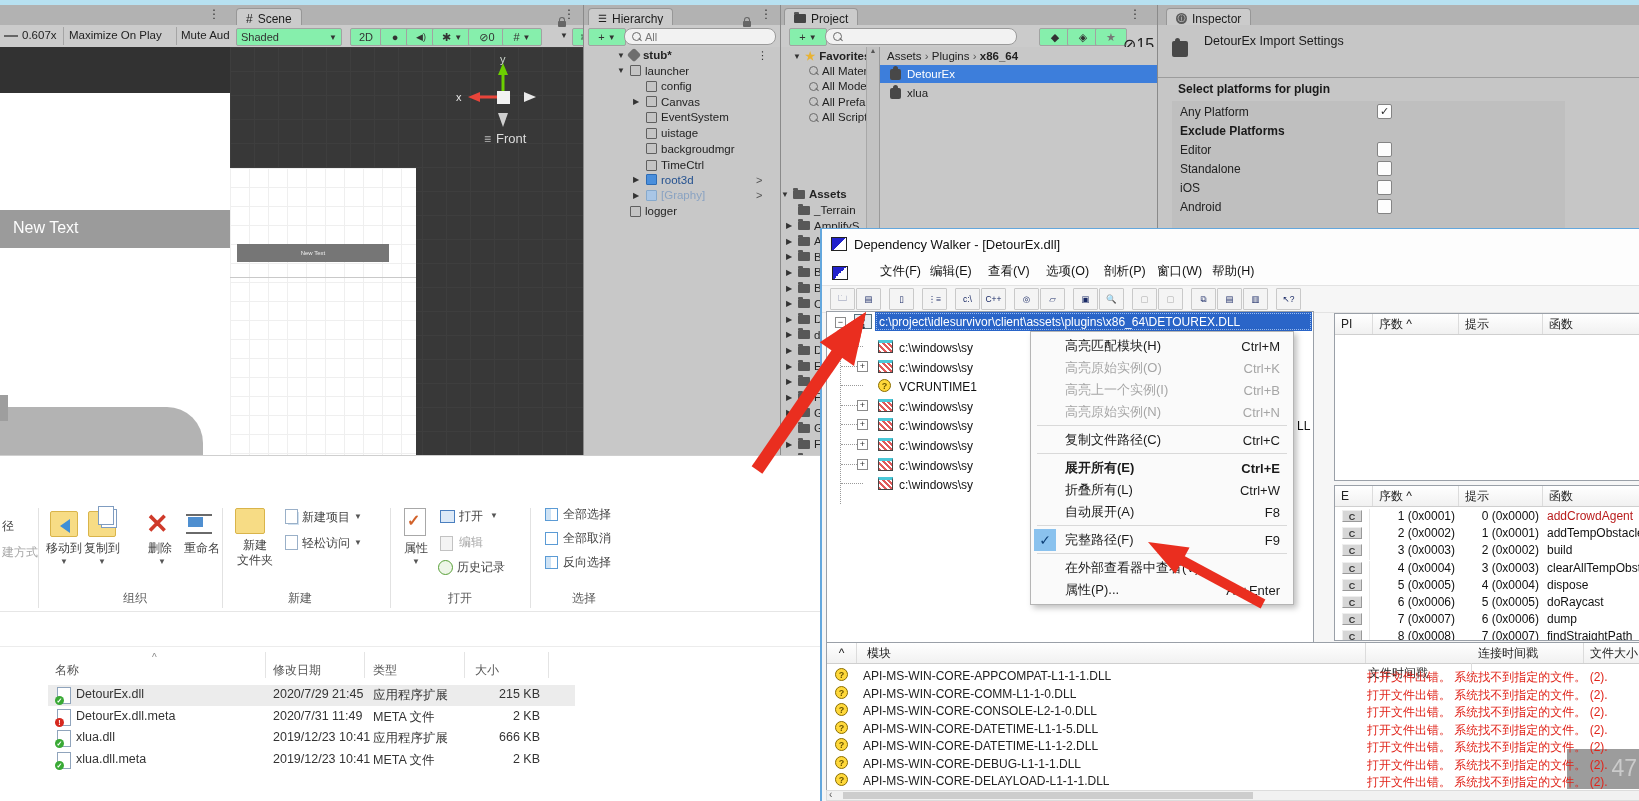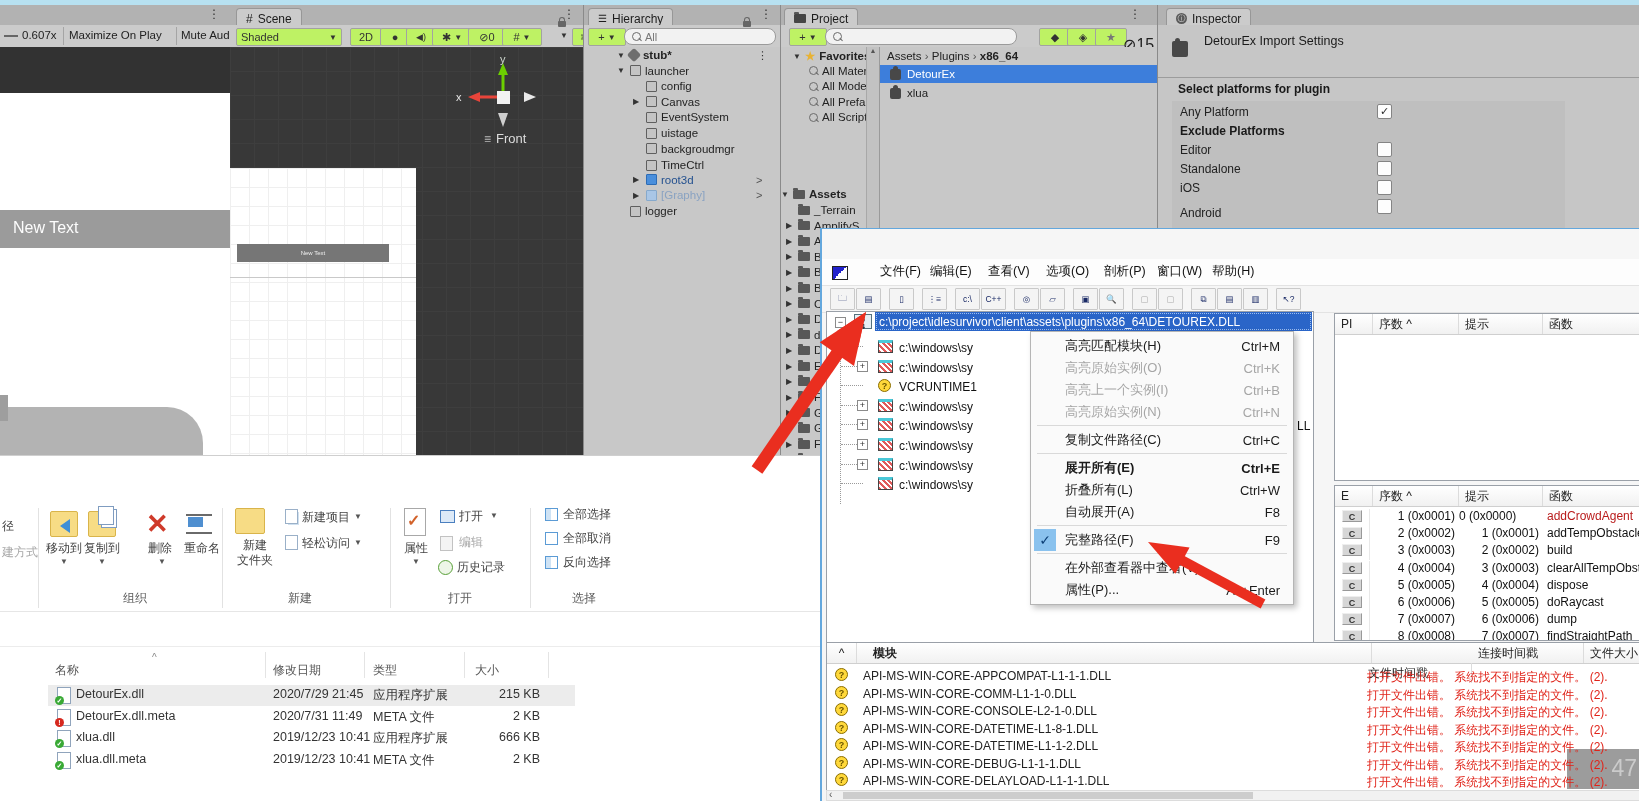--- a/index.html
+++ b/index.html
@@ -5,21 +5,21 @@
   html,body{margin:0;padding:0;background:#888;}
   .stage{position:relative;width:1639px;height:801px;overflow:hidden;background:#c8c8c8;
          font-family:"Liberation Sans",sans-serif;-webkit-font-smoothing:antialiased;}
   .abs{position:absolute;}
   .nw{white-space:nowrap;overflow:hidden;}
   
   .tabstrip{background:#b2b2b2;border-bottom:1px solid #8f8f8f;}
   .utab{position:absolute;top:3px;height:19px;background:#cbcbcb;border:1px solid #979797;border-bottom:none;
         border-radius:4px 4px 0 0;font-size:12px;color:#1c1c1c;display:flex;align-items:center;padding:0 9px;gap:5px;}
   .utb{background:#cbcbcb;border-bottom:1px solid #969696;}
-  .ubtn{position:absolute;top:3px;height:16px;border:1px solid #a2a2a2;background:#bef264;border-radius:2px;
+  .ubtn{position:absolute;top:3px;height:16px;border:1px solid #a2a2a2;background:#86efac;border-radius:2px;
         font-size:11px;color:#333;display:flex;align-items:center;justify-content:center;padding:0 4px;}
   .usearch{position:absolute;top:3px;height:15px;background:#f2f2f2;border:1px solid #9b9b9b;border-radius:8px;
         font-size:11px;color:#777;display:flex;align-items:center;padding:0 7px;gap:4px;}
   .cube{display:inline-block;width:9px;height:9px;border:1px solid #5f5f5f;background:#c4c4c4;border-radius:1px;}
   .fold{display:inline-block;width:12px;height:9px;background:#585858;border-radius:1px;position:relative;}
   .fold:before{content:"";position:absolute;left:0;top:-2px;width:5px;height:2px;background:#585858;border-radius:1px 1px 0 0;}
   .mag{display:inline-block;width:7px;height:7px;border:1.4px solid #6b6b6b;border-radius:50%;position:relative;}
   .mag:after{content:"";position:absolute;left:5px;top:6px;width:4px;height:1.4px;background:#6b6b6b;transform:rotate(45deg);}
   .puzzle{display:inline-block;width:11px;height:11px;background:#484848;border-radius:2px;position:relative;}
   .puzzle:before{content:"";position:absolute;top:-3px;left:3px;width:5px;height:5px;border-radius:50%;background:#484848;}
@@ -407,21 +407,21 @@
     <div style="position:absolute;left:22px;top:80px;font-size:12px;color:#222;">Any Platform</div>
     <div class="chk" style="left:219px;top:79px;">✓</div>
     <div style="position:absolute;left:22px;top:99px;font-size:12px;font-weight:bold;color:#1a1a1a;">Exclude Platforms</div>
     <div id="insp-platforms">
         <div style="position: absolute; left: 22px; top: 118px; font-size: 12px; color: rgb(34, 34, 34);">Editor</div>
         <div class="chk" style="left: 219px; top: 117px;"></div>
         <div style="position: absolute; left: 22px; top: 137px; font-size: 12px; color: rgb(34, 34, 34);">Standalone</div>
         <div class="chk" style="left: 219px; top: 136px;"></div>
         <div style="position: absolute; left: 22px; top: 156px; font-size: 12px; color: rgb(34, 34, 34);">iOS</div>
         <div class="chk" style="left: 219px; top: 155px;"></div>
-        <div style="position: absolute; left: 22px; top: 175px; font-size: 12px; color: rgb(34, 34, 34); margin-top: 6px;">Android</div>
+        <div style="position: absolute; left: 22px; top: 175px; font-size: 12px; color: rgb(34, 34, 34);">Android</div>
         <div class="chk" style="left: 219px; top: 174px;"></div>
       </div>
   </div>
 
   <div class="abs" style="left:0;top:455px;width:820px;height:346px;background:#fff;border-top:1px solid #cfcfcf;">
 
     <div class="ribbon-lbl" style="left:2px;top:62px;">径</div>
     <div class="ribbon-lbl ribbon-gray" style="left:2px;top:88px;">建方式</div>
     <div class="abs" style="left:38px;top:52px;width:1px;height:100px;background:#e2e2e2;"></div>
 
@@ -524,20 +524,24 @@
         </div>
         <div class="excell" style="left: 76px; top: 295.5px;">xlua.dll.meta</div>
         <div class="excell" style="left: 273px; top: 295.5px;">2019/12/23 10:41</div>
         <div class="excell" style="left: 373px; top: 295.5px;">META 文件</div>
         <div class="excell" style="left: 460px; top: 295.5px; width: 80px; text-align: right;">2 KB</div>
       </div>
   </div>
 
   <div class="abs" style="left:820px;top:228px;width:819px;height:573px;background:#f6f6f6;border-left:2px solid #63a7dd;border-top:1px solid #63a7dd;box-sizing:border-box;">
 
+    <div class="abs" style="left:0;top:0;width:817px;height:30px;background:#fdfdfd;">
+      <div class="abs" style="left:9px;top:8px;width:14px;height:12px;border:1px solid #222;background:linear-gradient(135deg,#2222cc 50%,#fff 50%);"></div>
+      <div class="abs nw" style="left:32px;top:8px;font-size:13px;color:#111;width:500px;">Dependency Walker - [DetourEx.dll]</div>
+    </div>
 
     <div class="abs" style="left:0;top:30px;width:817px;height:26px;background:#fdfdfd;">
       <div class="abs" style="left:10px;top:7px;width:14px;height:12px;border:1px solid #222;background:linear-gradient(135deg,#2222cc 50%,#fff 50%);"></div>
       <div id="dw-menus">
           <div class="dwmenu" style="left: 58px;">文件(F)</div>
           <div class="dwmenu" style="left: 108px;">编辑(E)</div>
           <div class="dwmenu" style="left: 166px;">查看(V)</div>
           <div class="dwmenu" style="left: 224px;">选项(O)</div>
           <div class="dwmenu" style="left: 282px;">剖析(P)</div>
           <div class="dwmenu" style="left: 335px;">窗口(W)</div>
@@ -615,21 +619,21 @@
 
     <div class="pane" style="left:512px;top:256px;width:307px;height:154px;">
       <div class="lvhead"></div>
       <div class="lvh" style="left:0;width:38px;">E</div>
       <div class="lvh" style="left:38px;width:86px;">序数 ^</div>
       <div class="lvh" style="left:124px;width:84px;">提示</div>
       <div class="lvh" style="left:208px;width:120px;">函数</div>
       <div id="dw-exports">
           <div class="ebox" style="left: 7px; top: 24px;">C</div>
           <div style="left: 38px; top: 23px; width: 82px; text-align: right; position: absolute; font-size: 12px; color: rgb(17, 17, 17);">1 (0x0001)</div>
-          <div style="left: 124px; top: 23px; width: 80px; text-align: left; position: absolute; font-size: 12px; color: rgb(17, 17, 17);">0 (0x0000)</div>
+          <div style="left: 124px; top: 23px; width: 80px; text-align: right; position: absolute; font-size: 12px; color: rgb(17, 17, 17);">0 (0x0000)</div>
           <div style="left: 212px; top: 23px; position: absolute; font-size: 12px; color: #b91c1c; white-space: nowrap;">addCrowdAgent</div>
           <div style="left: 34px; top: 23px; width: 1px; height: 17px; background: rgb(232, 232, 232); position: absolute;"></div>
           <div class="ebox" style="left: 7px; top: 41.2px;">C</div>
           <div style="left: 38px; top: 40.2px; width: 82px; text-align: right; position: absolute; font-size: 12px; color: rgb(17, 17, 17);">2 (0x0002)</div>
           <div style="left: 124px; top: 40.2px; width: 80px; text-align: right; position: absolute; font-size: 12px; color: rgb(17, 17, 17);">1 (0x0001)</div>
           <div style="left: 212px; top: 40.2px; position: absolute; font-size: 12px; color: rgb(17, 17, 17); white-space: nowrap;">addTempObstacle</div>
           <div style="left: 34px; top: 40.2px; width: 1px; height: 17px; background: rgb(232, 232, 232); position: absolute;"></div>
           <div class="ebox" style="left: 7px; top: 58.4px;">C</div>
           <div style="left: 38px; top: 57.4px; width: 82px; text-align: right; position: absolute; font-size: 12px; color: rgb(17, 17, 17);">3 (0x0003)</div>
           <div style="left: 124px; top: 57.4px; width: 80px; text-align: right; position: absolute; font-size: 12px; color: rgb(17, 17, 17);">2 (0x0002)</div>
@@ -659,39 +663,39 @@
           <div style="left: 38px; top: 143.4px; width: 82px; text-align: right; position: absolute; font-size: 12px; color: rgb(17, 17, 17);">8 (0x0008)</div>
           <div style="left: 124px; top: 143.4px; width: 80px; text-align: right; position: absolute; font-size: 12px; color: rgb(17, 17, 17);">7 (0x0007)</div>
           <div style="left: 212px; top: 143.4px; position: absolute; font-size: 12px; color: rgb(17, 17, 17); white-space: nowrap;">findStraightPath</div>
           <div style="left: 34px; top: 143.4px; width: 1px; height: 17px; background: rgb(232, 232, 232); position: absolute;"></div>
         </div>
     </div>
 
     <div class="pane" style="left:4px;top:413px;width:815px;height:148px;">
       <div class="lvhead"></div>
       <div class="lvh" style="left:0;width:30px;justify-content:center;padding-left:0;">^</div>
-      <div class="lvh" style="left:40px;width:505px;font-weight:bold;">模块</div>
+      <div class="lvh" style="left:34px;width:505px;">模块</div>
       <div class="lvh" style="left:535px;width:110px;margin-top:20px;">文件时间戳</div>
       <div class="lvh" style="left:645px;width:112px;">连接时间戳</div>
       <div class="lvh" style="left:757px;width:70px;border-right:none;">文件大小</div>
       <div class="abs" style="left:740px;top:106px;width:76px;height:40px;background:#9c9c9c;z-index:1;">
         <span style="position:absolute;right:6px;top:6px;font-size:23px;color:#cbcbcb;">47</span>
       </div>
       <div id="dw-modules" style="position:absolute;left:0;top:20px;right:0;bottom:0;z-index:2;">
           <div class="qicon" style="left: 8px; top: 5px;">?</div>
           <div style="left: 36px; top: 6px; position: absolute; font-size: 12px; color: rgb(34, 34, 34); white-space: nowrap;">API-MS-WIN-CORE-APPCOMPAT-L1-1-1.DLL</div>
           <div class="redtxt" style="left: 540px; top: 6px; position: absolute; font-size: 12px; white-space: nowrap;">打开文件出错。  系统找不到指定的文件。  (2).</div>
           <div class="qicon" style="left: 8px; top: 22.5px;">?</div>
           <div style="left: 36px; top: 23.5px; position: absolute; font-size: 12px; color: rgb(34, 34, 34); white-space: nowrap;">API-MS-WIN-CORE-COMM-L1-1-0.DLL</div>
           <div class="redtxt" style="left: 540px; top: 23.5px; position: absolute; font-size: 12px; white-space: nowrap;">打开文件出错。  系统找不到指定的文件。  (2).</div>
           <div class="qicon" style="left: 8px; top: 40px;">?</div>
           <div style="left: 36px; top: 41px; position: absolute; font-size: 12px; color: rgb(34, 34, 34); white-space: nowrap;">API-MS-WIN-CORE-CONSOLE-L2-1-0.DLL</div>
           <div class="redtxt" style="left: 540px; top: 41px; position: absolute; font-size: 12px; white-space: nowrap;">打开文件出错。  系统找不到指定的文件。  (2).</div>
           <div class="qicon" style="left: 8px; top: 57.5px;">?</div>
-          <div style="left: 36px; top: 58.5px; position: absolute; font-size: 12px; color: rgb(34, 34, 34); white-space: nowrap;">API-MS-WIN-CORE-DATETIME-L1-8-1.DLL</div>
+          <div style="left: 36px; top: 58.5px; position: absolute; font-size: 12px; color: rgb(34, 34, 34); white-space: nowrap;">API-MS-WIN-CORE-DATETIME-L1-1-5.DLL</div>
           <div class="redtxt" style="left: 540px; top: 58.5px; position: absolute; font-size: 12px; white-space: nowrap;">打开文件出错。  系统找不到指定的文件。  (2).</div>
           <div class="qicon" style="left: 8px; top: 75px;">?</div>
           <div style="left: 36px; top: 76px; position: absolute; font-size: 12px; color: rgb(34, 34, 34); white-space: nowrap;">API-MS-WIN-CORE-DATETIME-L1-1-2.DLL</div>
           <div class="redtxt" style="left: 540px; top: 76px; position: absolute; font-size: 12px; white-space: nowrap;">打开文件出错。  系统找不到指定的文件。  (2).</div>
           <div class="qicon" style="left: 8px; top: 92.5px;">?</div>
           <div style="left: 36px; top: 93.5px; position: absolute; font-size: 12px; color: rgb(34, 34, 34); white-space: nowrap;">API-MS-WIN-CORE-DEBUG-L1-1-1.DLL</div>
           <div class="redtxt" style="left: 540px; top: 93.5px; position: absolute; font-size: 12px; white-space: nowrap;">打开文件出错。  系统找不到指定的文件。  (2).</div>
           <div class="qicon" style="left: 8px; top: 110px;">?</div>
           <div style="left: 36px; top: 111px; position: absolute; font-size: 12px; color: rgb(34, 34, 34); white-space: nowrap;">API-MS-WIN-CORE-DELAYLOAD-L1-1-1.DLL</div>
           <div class="redtxt" style="left: 540px; top: 111px; position: absolute; font-size: 12px; white-space: nowrap;">打开文件出错。  系统找不到指定的文件。  (2).</div>

